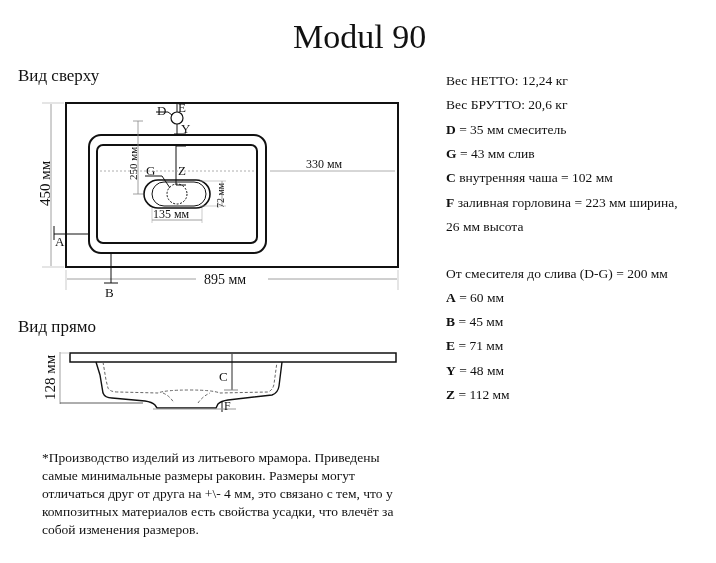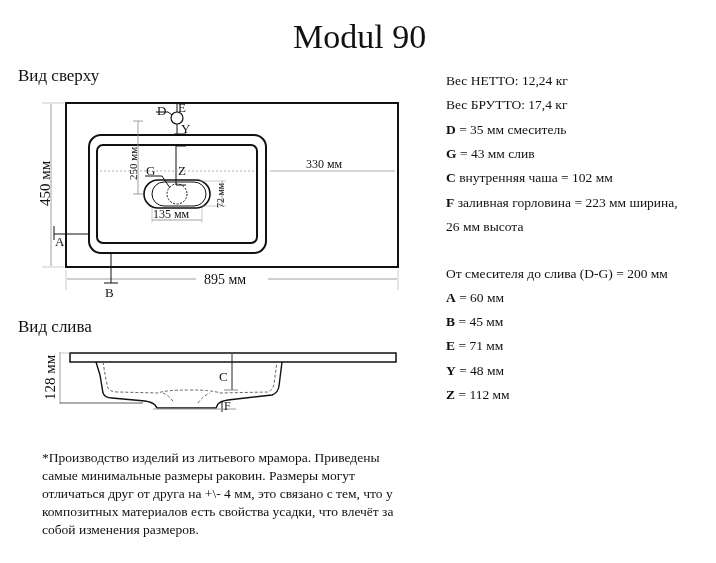--- a/index.html
+++ b/index.html
@@ -13,21 +13,21 @@
   .note { left:42px; top:449px; width:370px; font-size:13.5px; line-height:18px; }
   svg { position:absolute; left:0; top:0; }
   .lbl { font-family:"Liberation Serif", serif; fill:#111; }
 </style>
 </head>
 <body>
 
 <div class="abs title">Modul 90</div>
 
 <div class="abs section" style="left:18px;top:66px;">Вид сверху</div>
-<div class="abs section" style="left:18px;top:317px;">Вид слива</div>
+<div class="abs section" style="left:18px;top:317px;">Вид прямо</div>
 
 <svg width="716" height="563" viewBox="0 0 716 563">
 
   <g>
 
     <rect x="66" y="103" width="332" height="164" fill="none" stroke="#111" stroke-width="2"></rect>
 
     <rect x="89" y="135" width="177" height="118" rx="12" ry="12" fill="none" stroke="#111" stroke-width="2"></rect>
 
     <rect x="97" y="145" width="160" height="98" rx="6" ry="6" fill="none" stroke="#111" stroke-width="2"></rect>
@@ -119,21 +119,21 @@
     <line x1="60" y1="353" x2="70" y2="353" stroke="#aaa" stroke-width="0.6"></line>
     <line x1="60" y1="403" x2="143" y2="403" stroke="#333" stroke-width="0.8"></line>
 
     <text class="lbl" x="219" y="381" font-size="13">C</text>
     <text class="lbl" x="224" y="410" font-size="12">F</text>
     <text class="lbl" font-size="15" transform="translate(55,400) rotate(-90)">128 мм</text>
   </g>
 </svg>
 
 <div class="abs spec" style="top:73px;">Вес НЕТТО: 12,24 кг</div>
-<div class="abs spec" style="top:97px;">Вес БРУТТО: 17,4 кг</div>
+<div class="abs spec" style="top:97px;">Вес БРУТТО: 20,6 кг</div>
 <div class="abs spec" style="top:122px;"><b>D</b><span> = 35 мм смеситель</span></div>
 <div class="abs spec" style="top:146px;"><b>G</b><span> = 43 мм слив</span></div>
 <div class="abs spec" style="top:170px;"><b>C</b><span> внутренняя чаша = 102 мм</span></div>
 <div class="abs spec" style="top:195px;text-align:right;"><b>F</b><span> заливная горловина = 223 мм ширина,</span></div>
 <div class="abs spec" style="top:219px;">26 мм высота</div>
 
 <div class="abs spec" style="top:266px;">От смесителя до слива (D-G) = 200 мм</div>
 <div class="abs spec" style="top:290px;"><b>A</b><span> = 60 мм</span></div>
 <div class="abs spec" style="top:314px;"><b>B</b><span> = 45 мм</span></div>
 <div class="abs spec" style="top:338px;"><b>E</b><span> = 71 мм</span></div>

